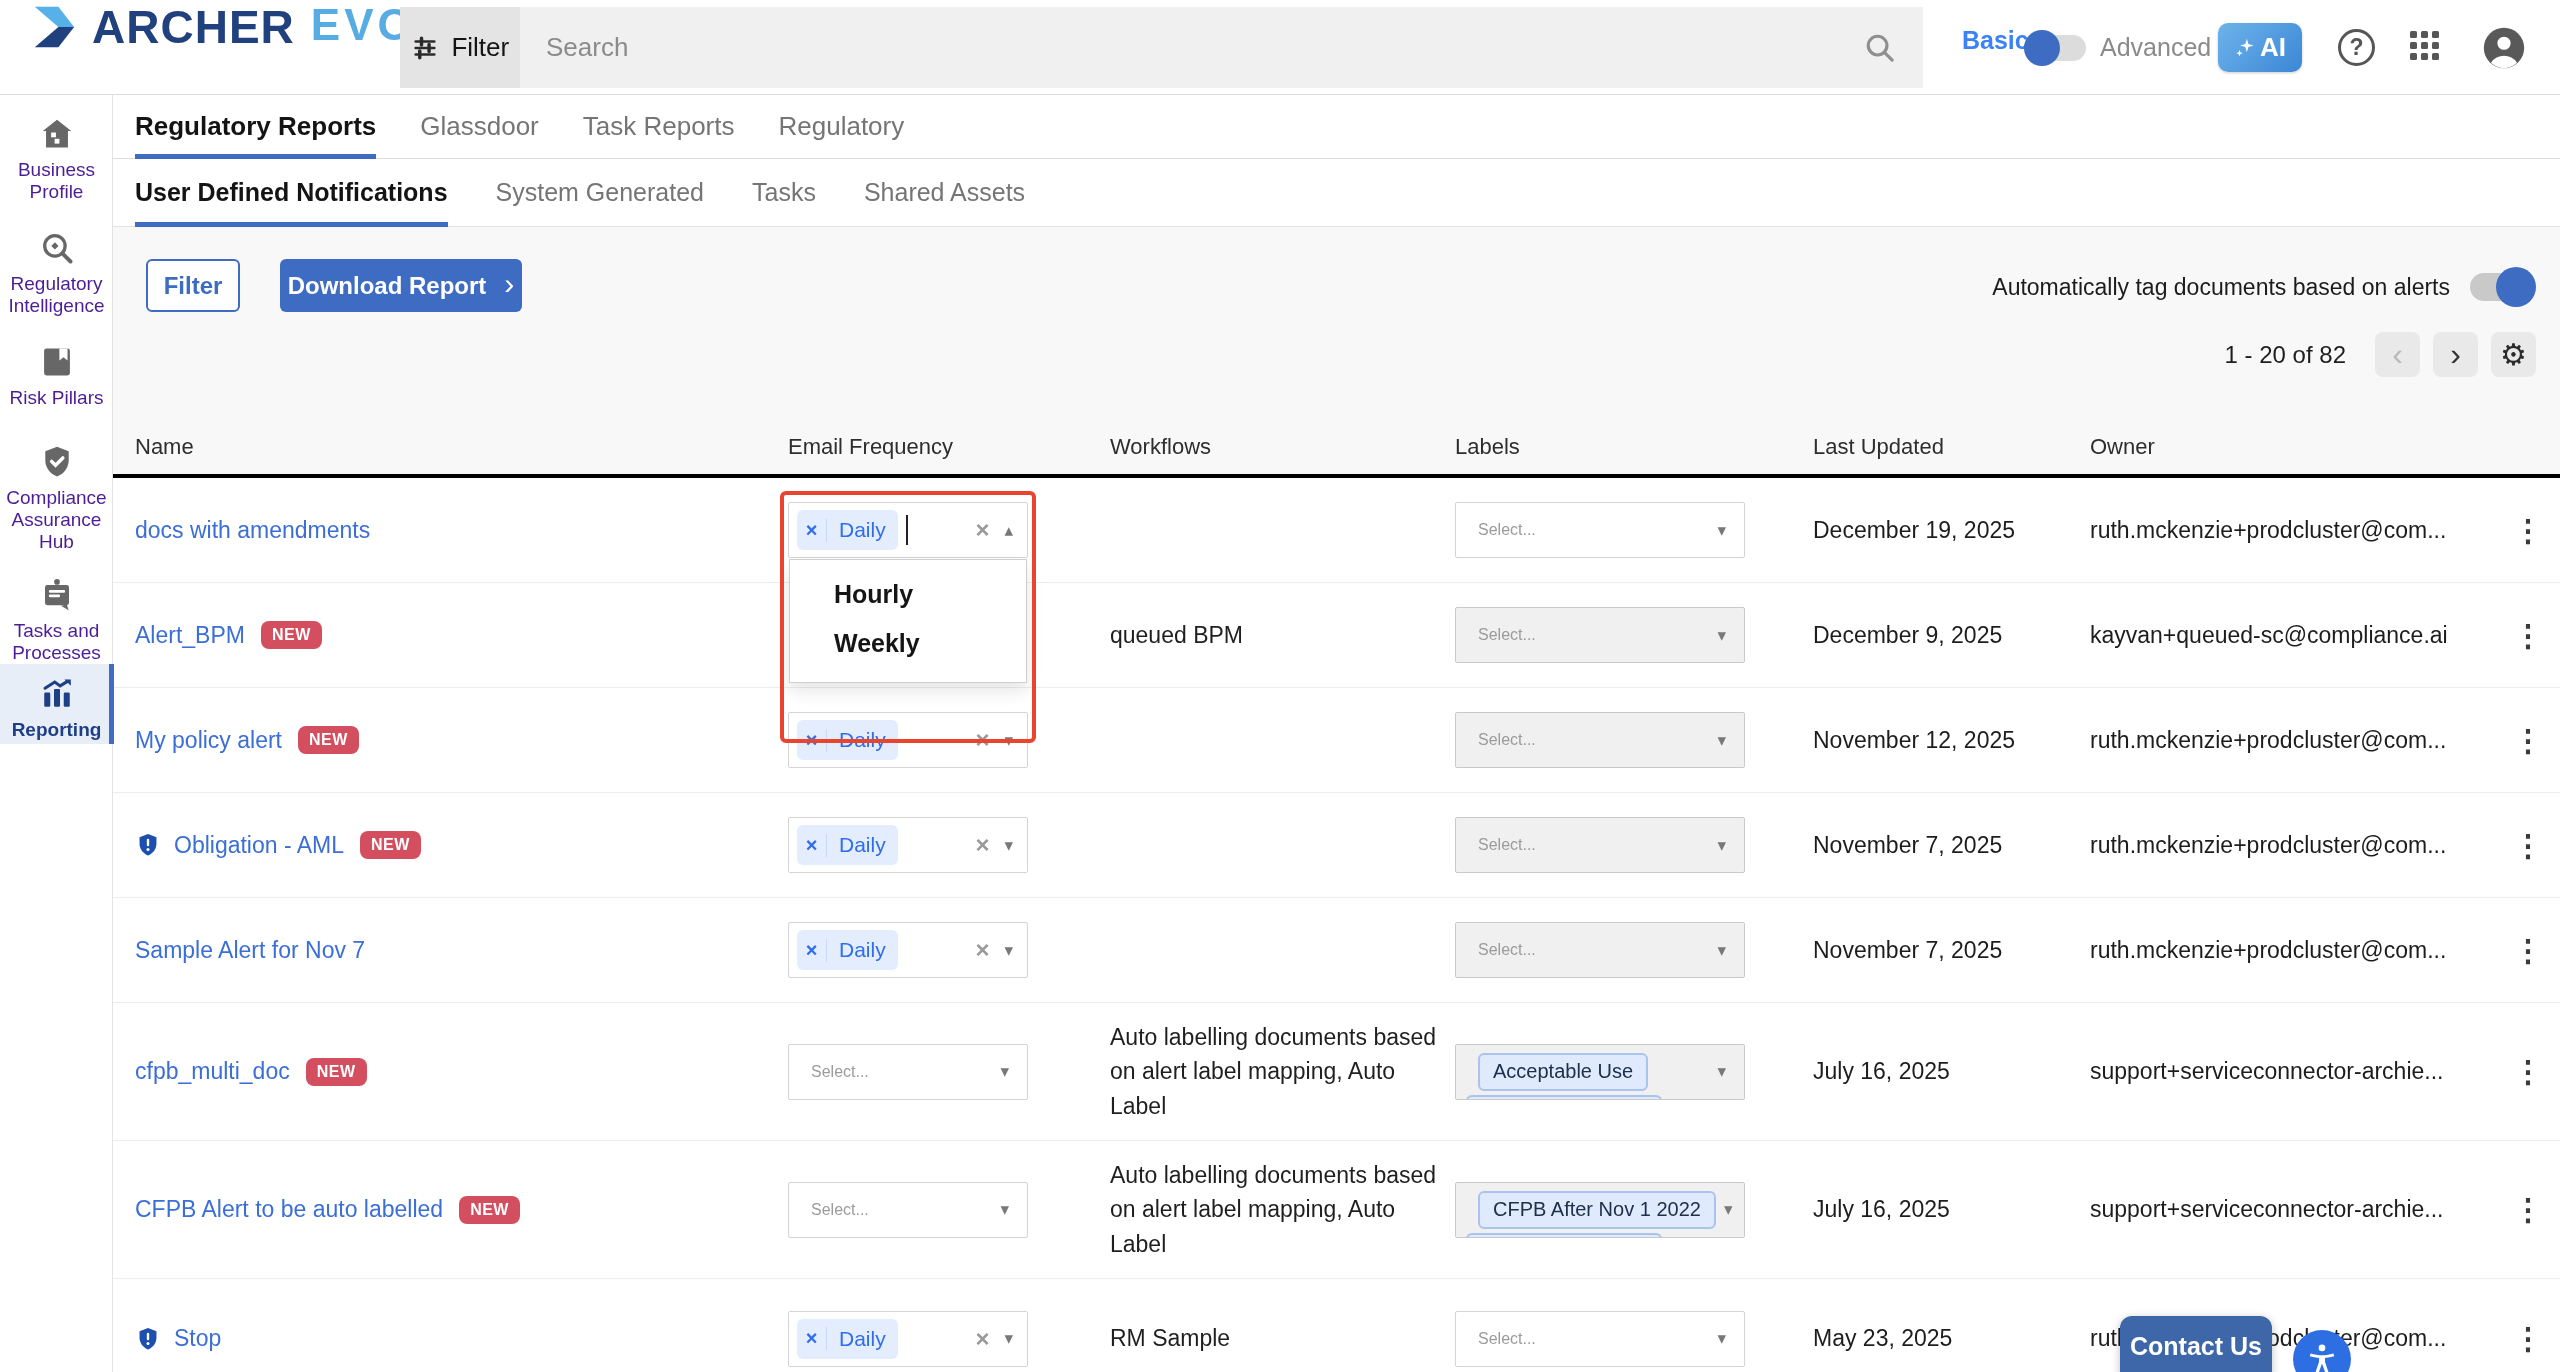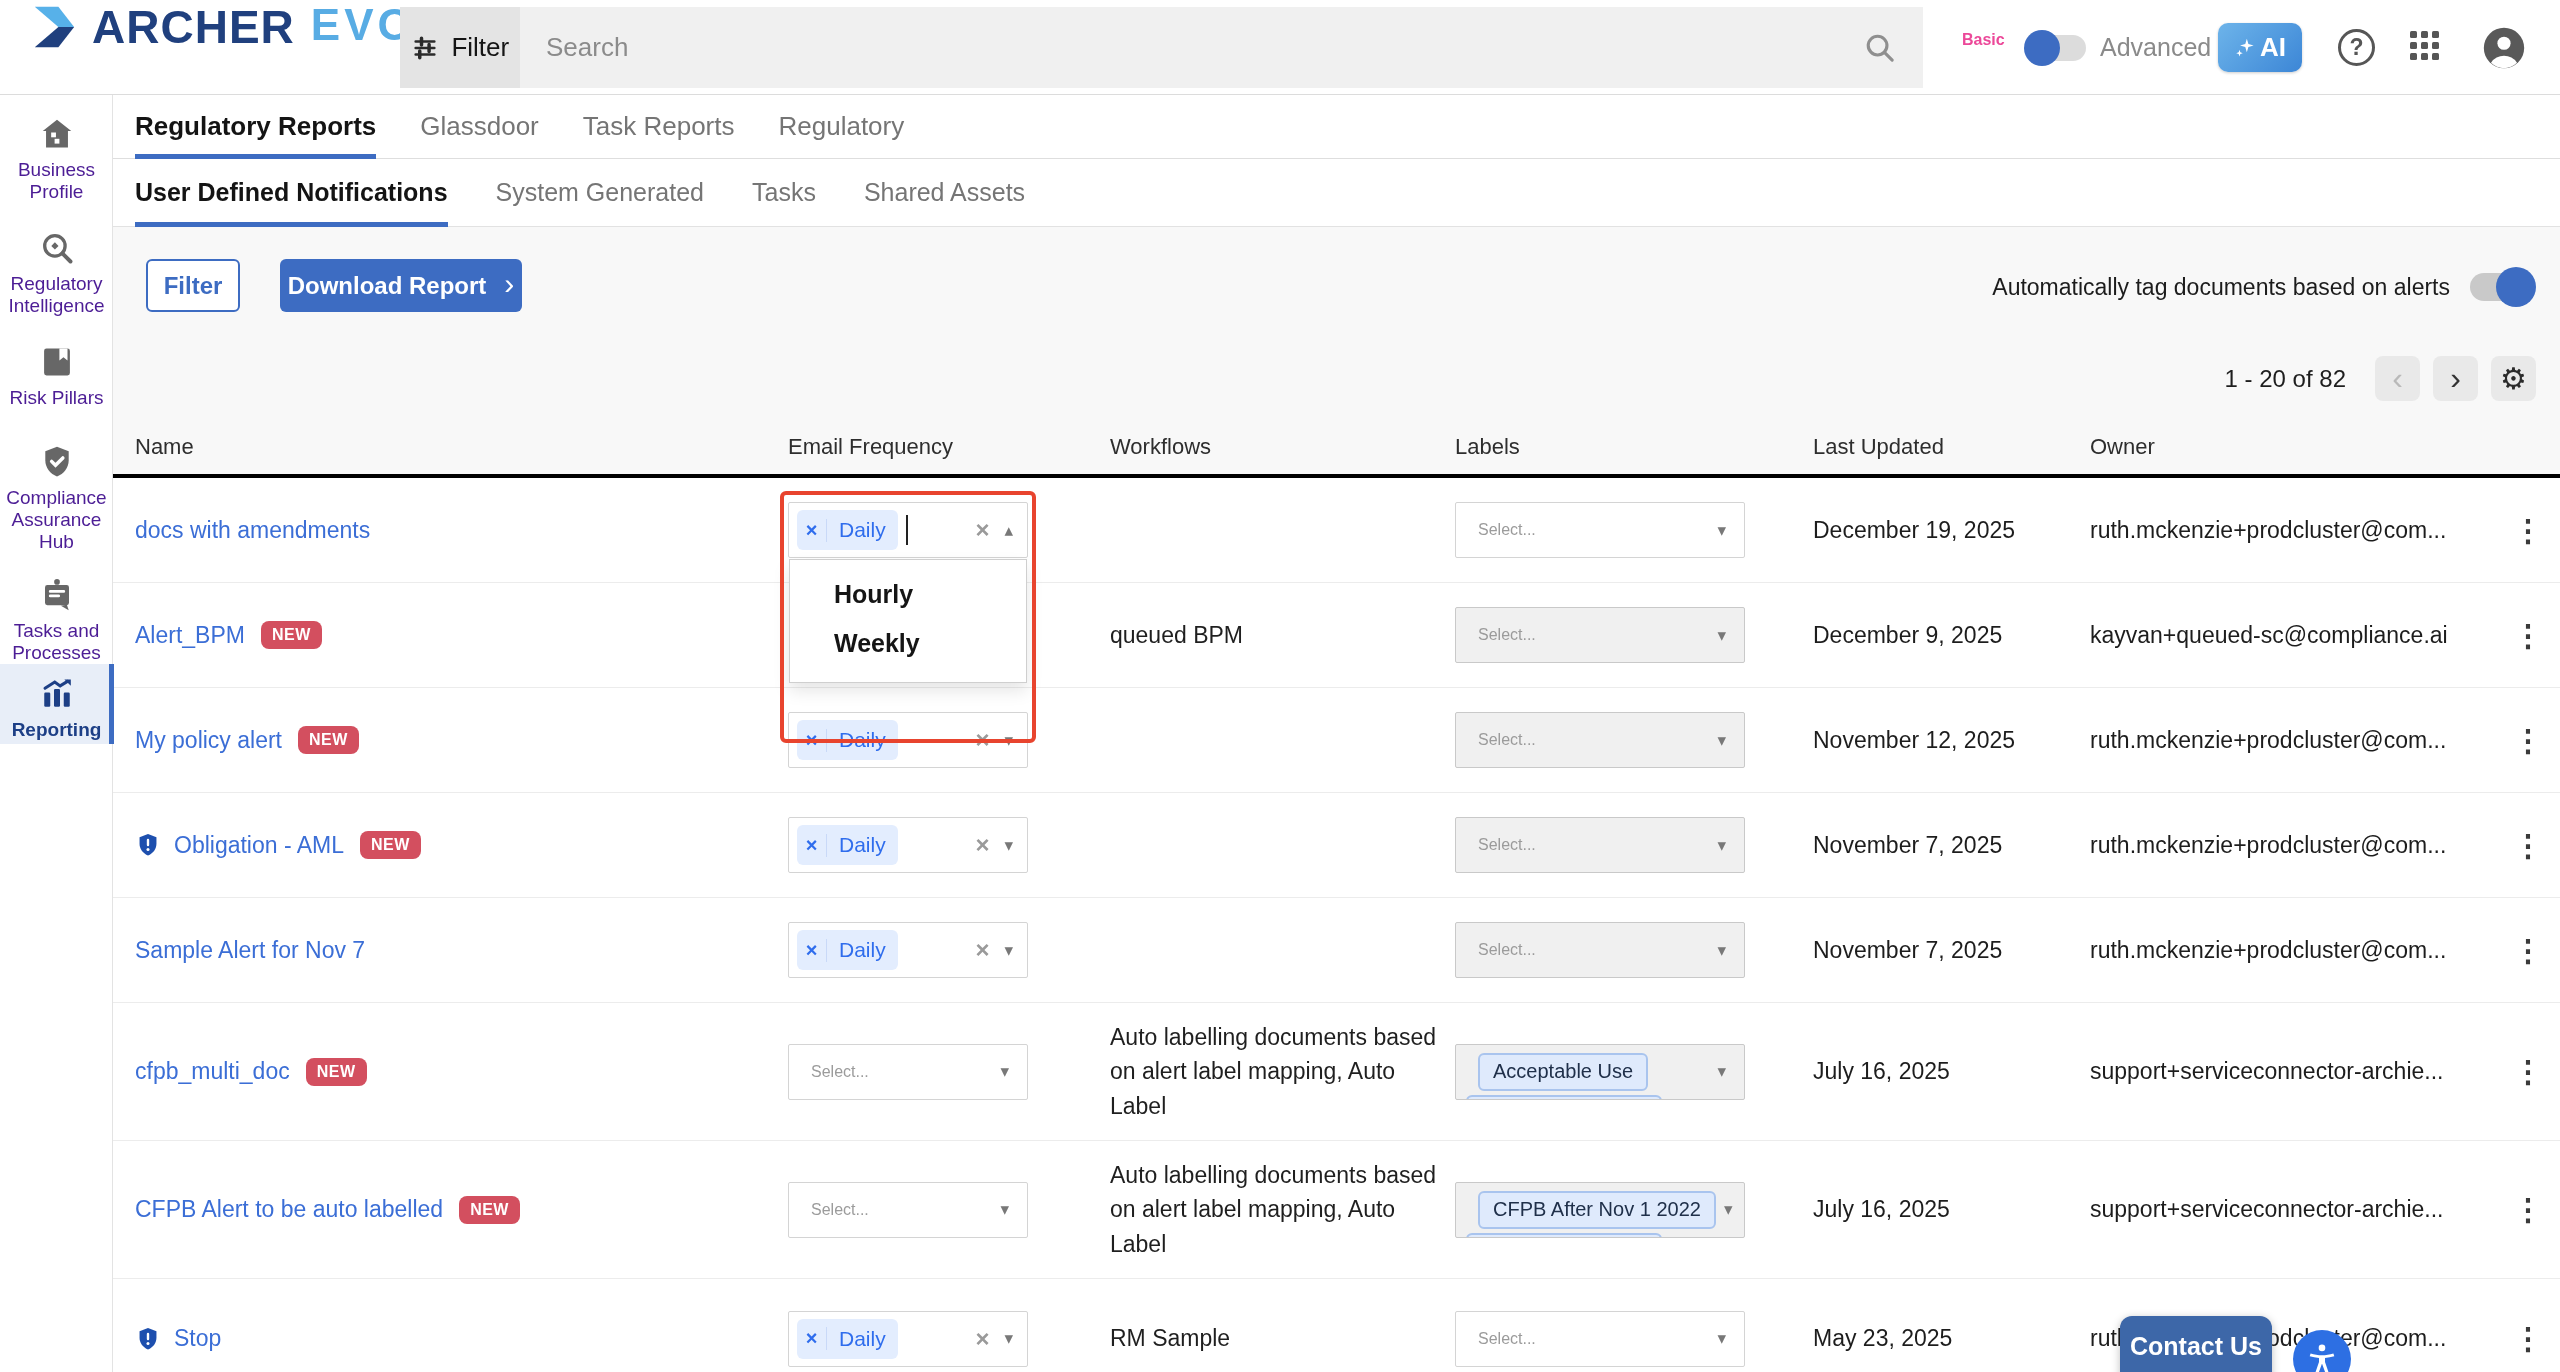--- a/index.html
+++ b/index.html
@@ -16,21 +16,21 @@
   .logo svg{width:54px;height:54px;}
   .logo-archer{font-size:46px;font-weight:800;color:#20407e;letter-spacing:1px;}
   .logo-evolv{font-size:44px;font-weight:600;color:#58ace4;letter-spacing:4px;margin-left:6px;}
   .filter-chip{position:absolute;left:400px;top:7px;height:81px;width:147px;background:#e4e4e4;display:flex;align-items:center;justify-content:center;gap:12px;cursor:pointer;}
   .filter-chip .fl{font-size:26px;color:#151515;}
   .filter-count{font-size:26px;color:var(--accent);}
   .searchbar{position:absolute;left:520px;top:7px;height:81px;width:1403px;background:#f0f0f0;display:flex;align-items:center;}
   .searchbar input{flex:1;border:none;outline:none;background:transparent;font-size:26px;color:#333;padding-left:26px;}
   .searchbar input::placeholder{color:#8b8b8b;}
   .search-ic{position:absolute;right:26px;top:24px;}
-  .mode-basic{position:absolute;left:1962px;top:0;height:80px;display:flex;align-items:center;font-size:16px;font-weight:600;color:#ec4899;}
+  .mode-basic{position:absolute;left:1962px;top:0;height:80px;display:flex;align-items:center;font-size:25px;font-weight:600;color:#3b82f6;}
   .toggle-sm{position:absolute;left:2028px;top:35px;width:58px;height:26px;border-radius:13px;background:#dcdcdc;cursor:pointer;}
   .toggle-sm .knob{position:absolute;left:-4px;top:-5px;width:36px;height:36px;border-radius:50%;background:var(--accent);}
   .mode-advanced{position:absolute;left:2100px;top:0;height:95px;display:flex;align-items:center;font-size:25px;color:#8a8a8a;}
   .ai-btn{position:absolute;left:2218px;top:23px;width:84px;height:49px;border-radius:10px;background:linear-gradient(135deg,var(--ai-grad-1),var(--ai-grad-2));display:flex;align-items:center;justify-content:center;gap:4px;cursor:pointer;box-shadow:0 1px 3px rgba(0,0,0,.2);}
   .ai-btn span{color:#fff;font-size:26px;font-weight:700;}
   .help-btn{position:absolute;left:2338px;top:29px;width:37px;height:37px;border:3px solid #565656;border-radius:50%;display:flex;align-items:center;justify-content:center;font-size:23px;font-weight:700;color:#565656;cursor:pointer;}
   .grid-btn{position:absolute;left:2410px;top:31px;display:grid;grid-template-columns:repeat(3,7px);grid-template-rows:repeat(3,7px);gap:4px;cursor:pointer;}
   .grid-btn i{background:#565656;border-radius:1.5px;}
   .avatar{position:absolute;left:2482px;top:26px;width:44px;height:44px;cursor:pointer;}
 
@@ -54,21 +54,21 @@
   
   .content{position:absolute;left:113px;top:227px;right:0;bottom:0;background:#f8f8f8;overflow:hidden;}
   .btn{position:absolute;display:flex;align-items:center;justify-content:center;border-radius:6px;font-size:24px;cursor:pointer;}
   .btn-filter{left:33px;top:32px;width:94px;height:53px;border:2px solid var(--accent);background:#fff;color:var(--accent);font-weight:600;}
   .btn-download{left:167px;top:32px;width:242px;height:53px;background:var(--accent);color:#fff;font-weight:600;gap:18px;}
   .btn-download .chev{font-size:30px;font-weight:400;margin-top:-3px;}
   .autotag-row{position:absolute;top:36px;right:28px;height:48px;display:flex;align-items:center;gap:20px;}
   .autotag-label{font-size:23px;color:#1c1c1c;}
   .toggle-lg{position:relative;width:62px;height:28px;border-radius:14px;background:#c9c9c9;cursor:pointer;}
   .toggle-lg .knob{position:absolute;right:-4px;top:-6px;width:40px;height:40px;border-radius:50%;background:var(--accent);}
-  .pagination{position:absolute;top:105px;right:24px;display:flex;align-items:center;gap:13px;margin-top:24px;}
+  .pagination{position:absolute;top:105px;right:24px;display:flex;align-items:center;gap:13px;}
   .pag-text{font-size:24px;color:#1e1e1e;margin-right:16px;}
   .pag-btn{width:45px;height:45px;border-radius:8px;background:#e9e9e9;display:flex;align-items:center;justify-content:center;font-size:32px;cursor:pointer;}
   .pag-prev{color:#b9b9b9;}
   .pag-next{color:#333;}
   .pag-gear{font-size:30px;color:#2b2b2b;}
 
   
   .thead,.trow{display:grid;grid-template-columns:653px 322px 345px 358px 277px 418px 52px;padding-left:22px;align-items:center;}
   .thead{margin-top:193px;height:58px;border-bottom:4px solid #000000;}
   .th{font-size:22px;font-weight:500;color:#2e2e2e;}

